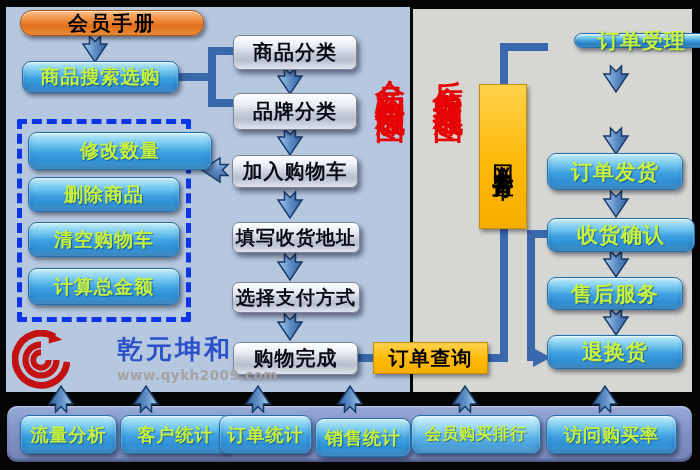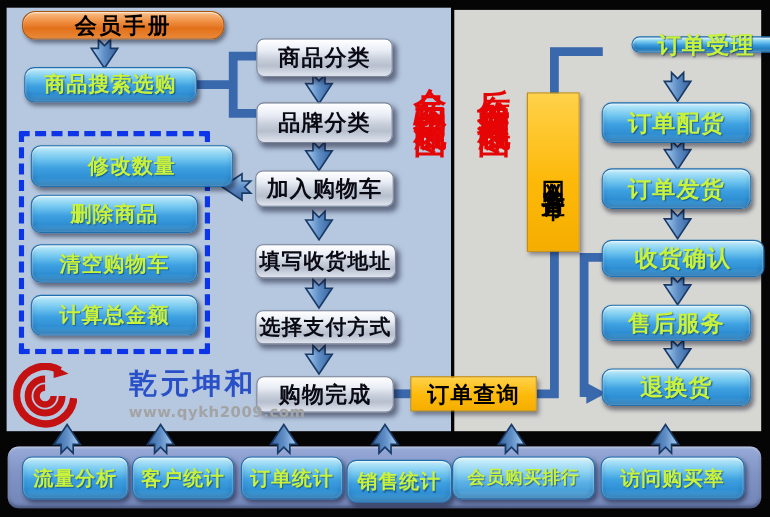--- a/index.html
+++ b/index.html
@@ -126,39 +126,38 @@
   <div class="node silver" style="left:232px;top:282px;width:128px;height:31px;font-size:19px">选择支付方式</div>
   <div class="node silver" style="left:233px;top:342px;width:125px;height:33px">购物完成</div>
 
   <div class="flow-title" style="left:372px;top:56px;height:260px">会员购物流程图</div>
   <div class="flow-title" style="left:430px;top:56px;height:256px">后台管理流程图</div>
 
   <div class="node yellow vtext" id="online-order">网上客户订单</div>
   <div class="node yellow" style="left:373px;top:342px;width:115px;height:32px">订单查询</div>
 
   <div class="node aqua big" style="left:574px;top:33px;width:136px;height:15px">订单受理</div>
-  <div class="node aqua big" style="left:547px;top:93px;width:136px;height:37px">订单配货</div>
   <div class="node aqua big" style="left:547px;top:153px;width:136px;height:37px">订单发货</div>
   <div class="node aqua big" style="left:547px;top:218px;width:148px;height:34px">收货确认</div>
   <div class="node aqua big" style="left:547px;top:277px;width:136px;height:33px">售后服务</div>
   <div class="node aqua big" style="left:547px;top:335px;width:136px;height:34px">退换货</div>
 
   <div id="logo">
     <svg width="58" height="60" viewBox="0 0 60 60">
       <path d="M44 6 A27 27 0 1 0 57 32" stroke="#c41111" stroke-width="7" fill="none"></path>
       <path d="M30 14 A16 16 0 1 0 46 30" stroke="#c41111" stroke-width="6.5" fill="none"></path>
       <path d="M30 22 A8 8 0 1 0 38 30" stroke="#c41111" stroke-width="6" fill="none"></path>
       <path d="M38 1 L52 9 L38 13 Z" fill="#c41111"></path>
     </svg>
     <div id="logo-text">
       <div id="logo-name">乾元坤和</div>
       <div id="logo-url">www.qykh2009.com</div>
     </div>
   </div>
 
   <div class="node aqua stat" style="left:20px;top:415px;width:97px;height:39px">流量分析</div>
-  <div class="node aqua stat" style="left:120px;top:415px;width:93px;height:39px">客户统计</div>
+  <div class="node aqua stat" style="left:120px;top:415px;width:111px;height:39px">客户统计</div>
   <div class="node aqua stat" style="left:219px;top:415px;width:93px;height:39px">订单统计</div>
   <div class="node aqua stat" style="left:315px;top:418px;width:96px;height:39px">销售统计</div>
   <div class="node aqua stat small" style="left:411px;top:415px;width:130px;height:39px">会员购买排行</div>
   <div class="node aqua stat" style="left:546px;top:415px;width:131px;height:39px">访问购买率</div>
 
 </div>
 
 </body></html>

